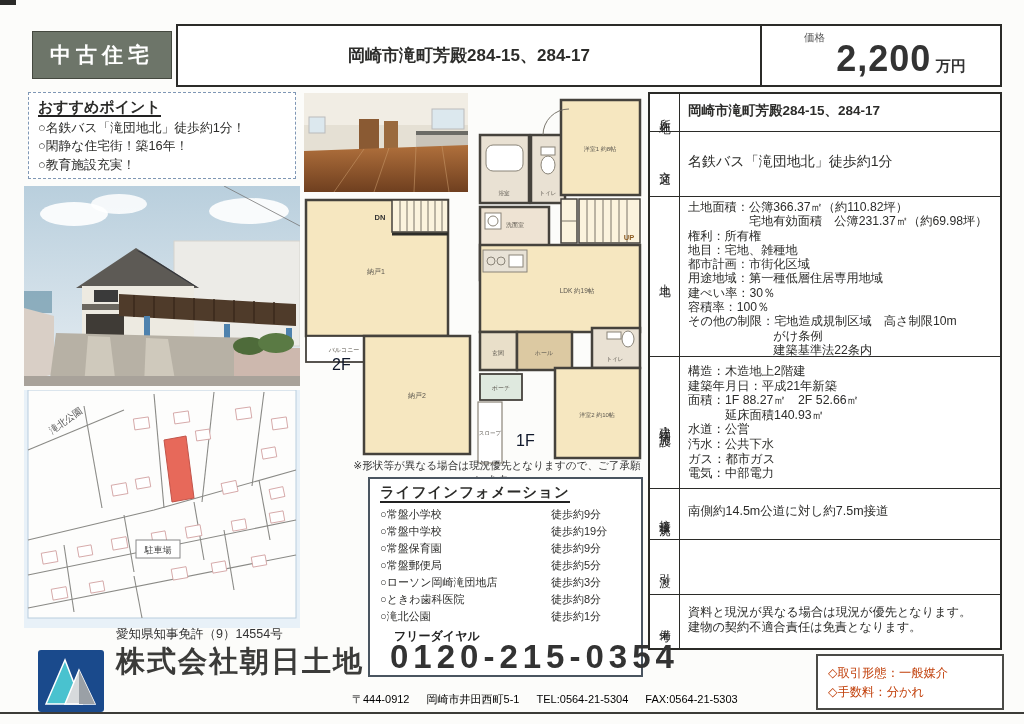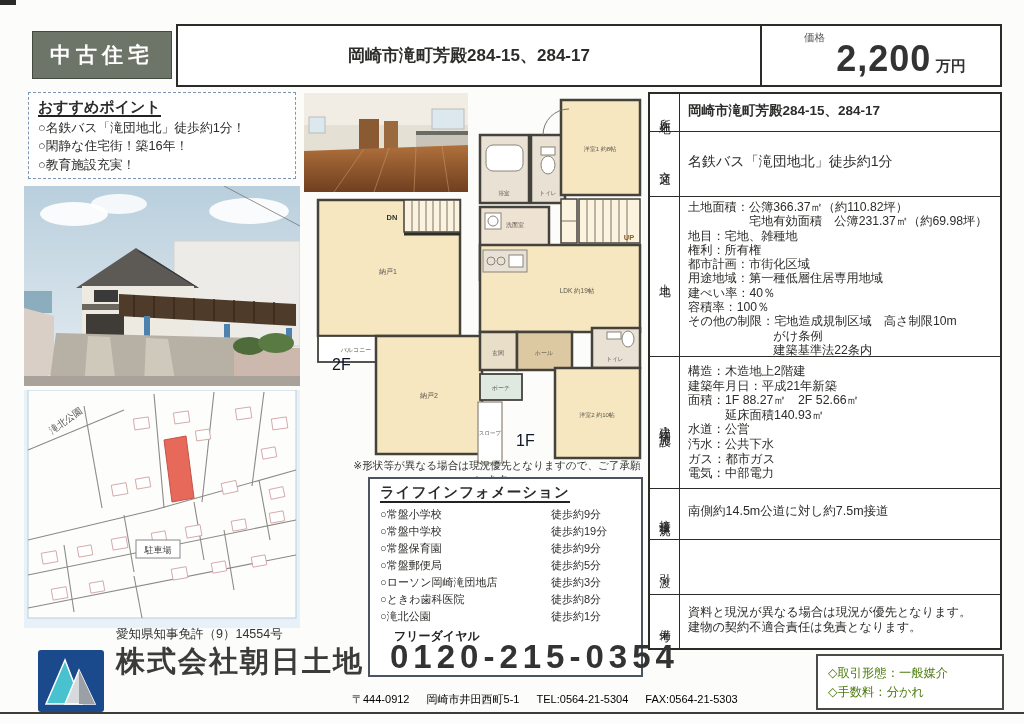--- a/index.html
+++ b/index.html
@@ -26,21 +26,21 @@
   .points-title{font-size:15px;font-weight:bold;border-bottom:2px solid #222;display:inline-block;
                 line-height:1.15;margin-bottom:2px;}
   .point-line{font-size:12.8px;line-height:1.42;}
 
   
   .photo-ext{left:24px;top:186px;width:276px;height:200px;}
   .photo-int{left:304px;top:93px;width:164px;height:99px;}
   .map-box{left:24px;top:390px;width:276px;height:238px;}
 
   
-  .plan2f{left:316px;top:196px;width:168px;height:262px;}
+  .plan2f{left:304px;top:196px;width:168px;height:262px;}
   .plan1f{left:477px;top:95px;width:167px;height:370px;}
   .floor-label{font-size:16px;color:#0f172a;}
   .lbl-2f{left:332px;top:356px;}
   .lbl-1f{left:516px;top:432px;}
   .plan-note{left:350px;top:459px;width:294px;font-size:10.6px;color:#333;text-align:center;}
 
   
   .life-box{left:368px;top:477px;width:275px;height:200px;border:2px solid #4a5560;background:#fff;
             padding:4px 10px 0 10px;}
   .life-title{font-size:14.5px;font-weight:bold;border-bottom:2px solid #222;display:inline-block;
@@ -72,21 +72,21 @@
   
   .logo{left:38px;top:650px;width:66px;height:62px;}
   .license{left:116px;top:626px;font-size:12.5px;color:#333;}
   .company{left:116px;top:642px;font-size:29px;font-weight:bold;color:#3b3b39;letter-spacing:2px;}
   .freedial{left:394px;top:628px;font-size:12px;font-weight:bold;color:#222;}
   .phone{left:390px;top:638px;font-size:33px;font-weight:bold;letter-spacing:5px;color:#333;text-align:center;}
   .addr-line{left:352px;top:692px;font-size:11px;color:#000000;}
   .addr-line span{margin-right:14px;}
   .deal-box{left:816px;top:654px;width:188px;height:56px;border:2px solid #4a4a46;background:#fff;
             padding:8px 10px 0 10px;}
-  .deal-box div{font-size:12.3px;line-height:1.55;color:#4d7c0f;}
+  .deal-box div{font-size:12.3px;line-height:1.55;color:#c2410c;}
   .bottom-rule{left:0;top:712px;width:1024px;height:2px;background:#3c3c38;}
   .corner-mark{left:0;top:0;width:16px;height:5px;background:#2a2a28;}
 
   svg text{font-family:"Liberation Sans","DejaVu Sans",sans-serif;}
   .bldg{fill:#fff;stroke:#cf9b9b;stroke-width:0.8;}
   .road{stroke:#8a8a86;stroke-width:1.1;fill:none;}
   .wall{stroke:#45423c;stroke-width:2.5;}
   .roomtxt{fill:#5a564e;}
 </style>
 </head>
@@ -351,25 +351,25 @@
         <div class="dline">名鉄バス「滝団地北」徒歩約1分</div>
       </div>
     </div>
     <div class="drow r2" style="height:160px">
       <div class="dlabelwrap">
           <span class="dlabel">土地</span>
         </div>
       <div class="dvalue">
         <div class="dline">土地面積：公簿366.37㎡（約110.82坪）</div>
         <div class="dline">　　　　　宅地有効面積　公簿231.37㎡（約69.98坪）</div>
+        <div class="dline">権利：所有権</div>
         <div class="dline">地目：宅地、雑種地</div>
-        <div class="dline">権利：所有権</div>
         <div class="dline">都市計画：市街化区域</div>
         <div class="dline">用途地域：第一種低層住居専用地域</div>
-        <div class="dline">建ぺい率：40％</div>
+        <div class="dline">建ぺい率：30％</div>
         <div class="dline">容積率：100％</div>
         <div class="dline">その他の制限：宅地造成規制区域　高さ制限10m</div>
         <div class="dline">　　　　　　　がけ条例</div>
         <div class="dline">　　　　　　　建築基準法22条内</div>
       </div>
     </div>
     <div class="drow r3" style="height:132px">
       <div class="dlabelwrap">
           <span class="dlabel">建物・施設</span>
         </div>

